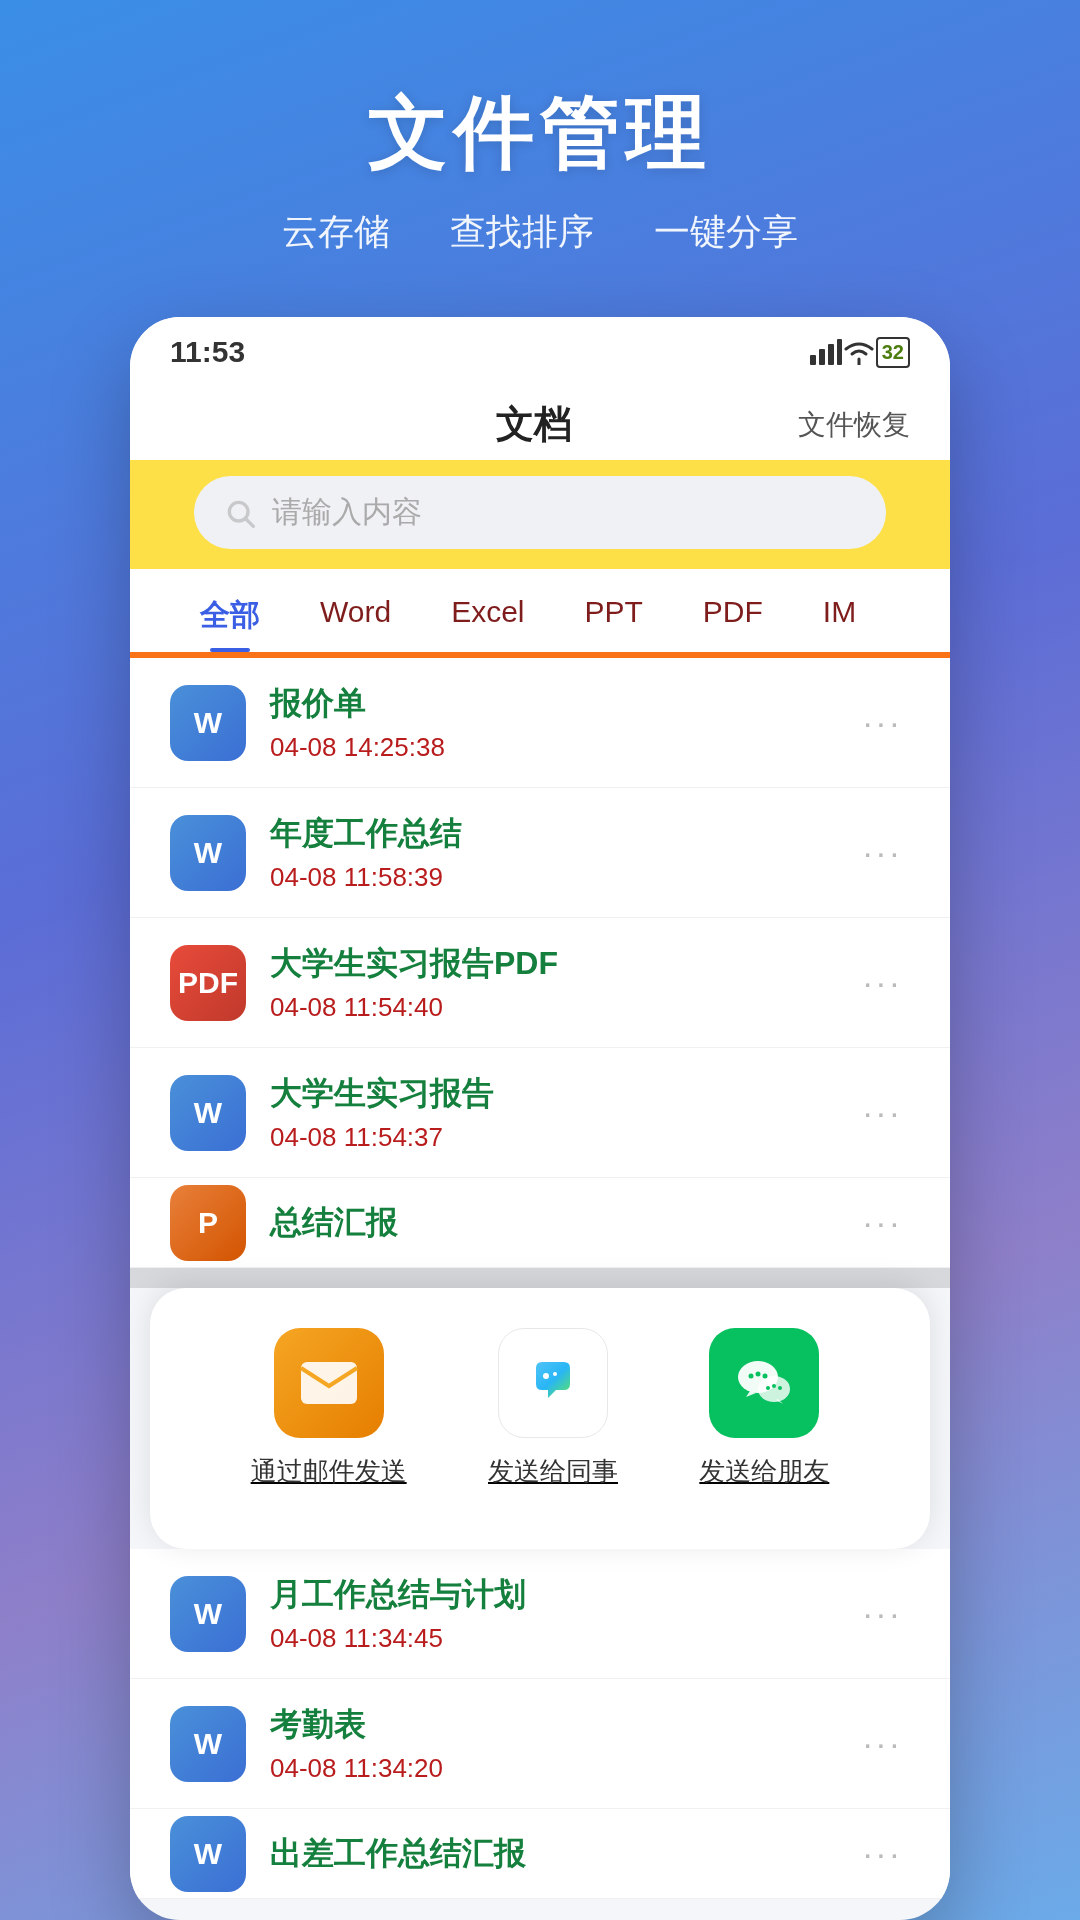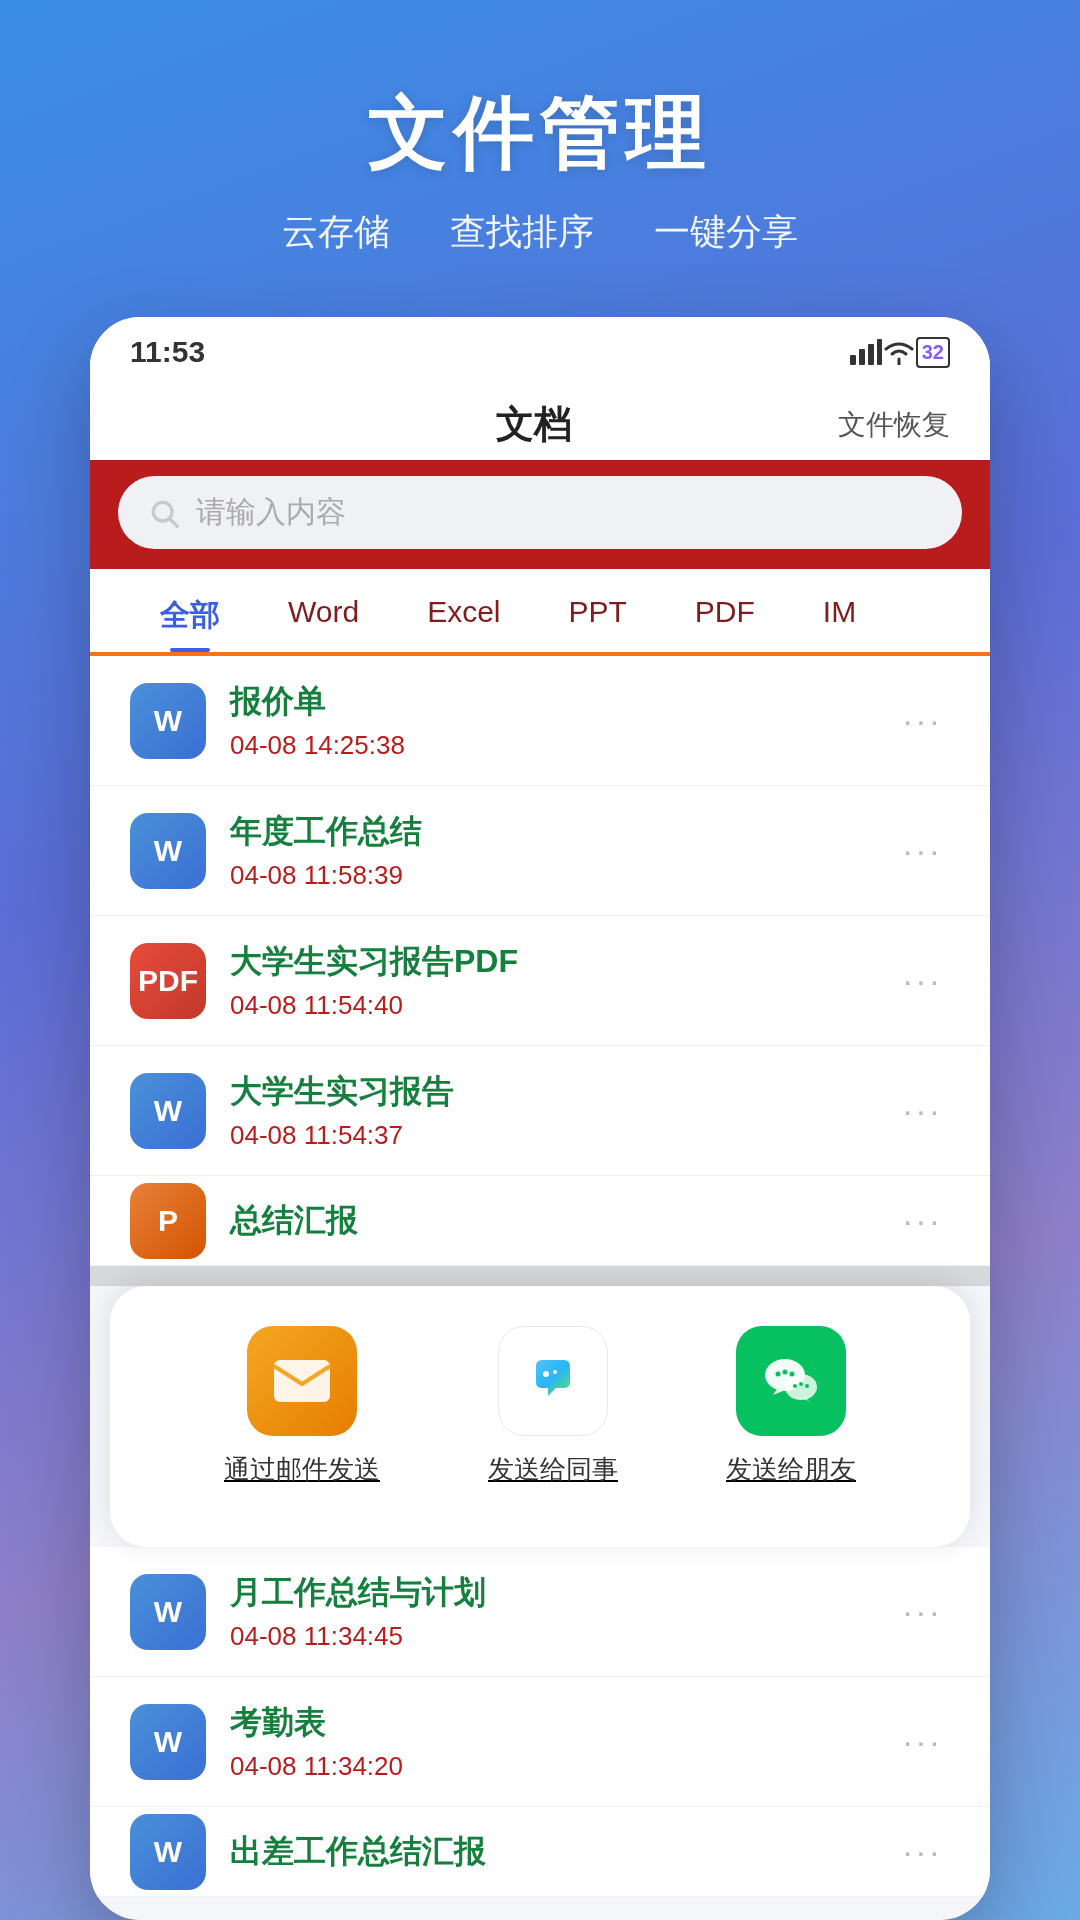--- a/index.html
+++ b/index.html
@@ -33,21 +33,21 @@
       justify-content: center;
       gap: 60px;
       margin-top: 20px;
       font-size: 36px;
       color: rgba(255,255,255,0.92);
       font-weight: 400;
     }
 
     
     .phone-container {
-      width: 900px;
+      width: 820px;
       background: #f5f6fa;
       border-radius: 50px;
       overflow: hidden;
       margin-top: 40px;
       box-shadow: 0 30px 80px rgba(0,0,0,0.25);
       position: relative;
       flex: 1;
     }
 
     
@@ -61,21 +61,21 @@
     .status-time {
       font-size: 30px;
       font-weight: 600;
       color: #333;
     }
     .status-icons {
       display: flex;
       align-items: center;
       gap: 0;
       font-size: 26px;
-      color: #8b5cf6;
+      color: #4d7c0f;
     }
     .status-icons .battery {
       display: flex;
       align-items: center;
       border: 2px solid #333;
       border-radius: 4px;
       padding: 2px 4px;
       font-size: 20px;
       gap: 2px;
     }
@@ -98,22 +98,22 @@
       font-weight: 700;
       color: #222;
     }
     .app-header-action {
       font-size: 28px;
       color: #555;
     }
 
     
     .search-area {
-      background: #b91c1c;
-      padding: 16px 28px 20px;
+      background: #fde047;
+      padding: 16px 64px 20px;
     }
     .search-bar {
       display: flex;
       align-items: center;
       background: #f0f1f5;
       border-radius: 40px;
       padding: 16px 30px;
       gap: 16px;
     }
     .search-icon-svg {
@@ -124,22 +124,22 @@
     .search-placeholder {
       font-size: 30px;
       color: #aaa;
     }
 
     
     .tabs-area {
       background: #fff;
       display: flex;
       padding: 10px 40px 0;
-      gap: 8px;
-      border-bottom: 4px solid #f97316;
+      gap: 0;
+      border-bottom: 6px solid #f97316;
     }
     .tab-item {
       padding: 16px 30px;
       font-size: 30px;
       color: #7f1d1d;
       cursor: pointer;
       position: relative;
       white-space: nowrap;
     }
     .tab-item.active {

